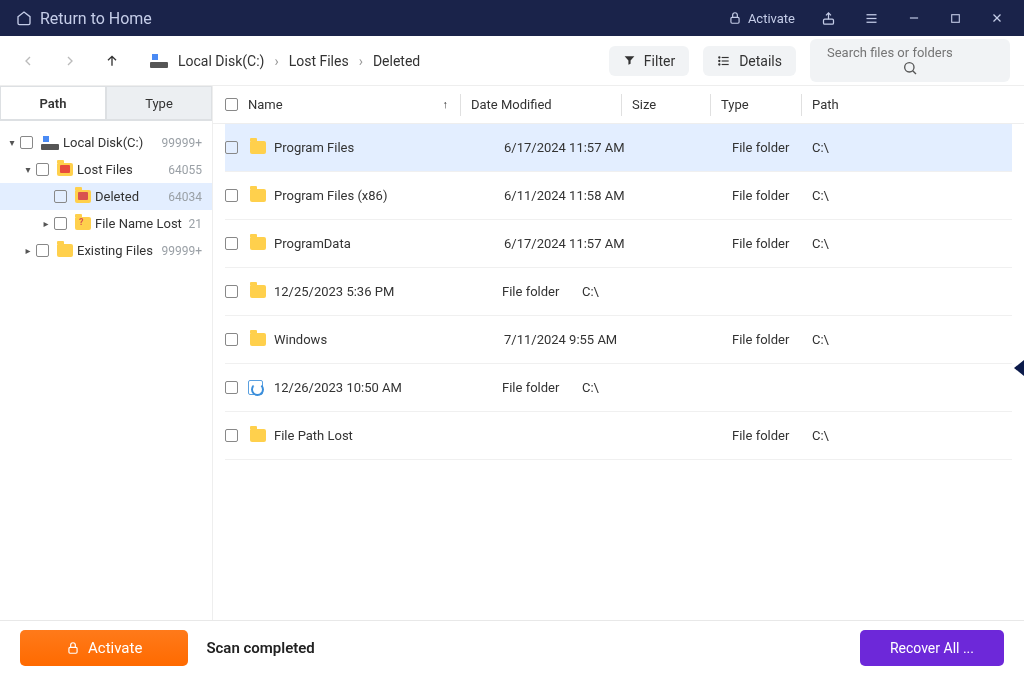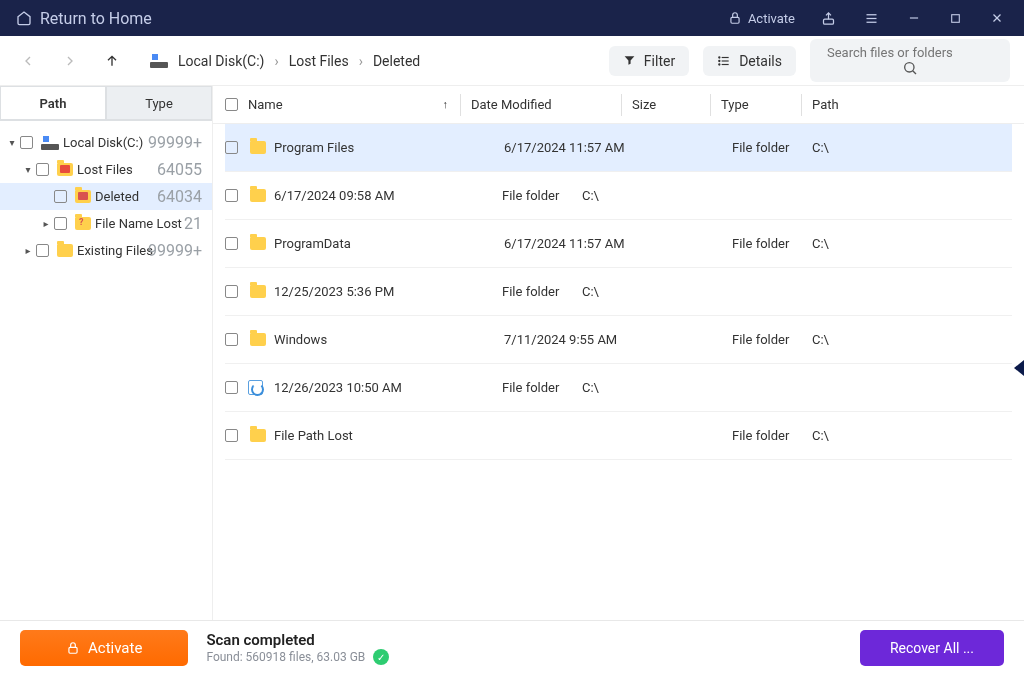--- a/index.html
+++ b/index.html
@@ -29,21 +29,21 @@
   
   .sidebar { width:213px; border-right:1px solid #eee; display:flex; flex-direction:column; }
   .sidebar-tabs { display:flex; height:35px; border-bottom:1px solid #dde0e3; }
   .side-tab { flex:1; display:flex; align-items:center; justify-content:center; font-size:13px; color:#333; cursor:pointer; border:1px solid #dde0e3; background:#eceff2; }
   .side-tab.active { background:#fff; font-weight:600; }
   .tree { padding:8px 0; }
   .tree-row { display:flex; align-items:center; padding:6px 8px 6px 4px; font-size:13px; color:#333; cursor:pointer; position:relative; }
   .tree-row.selected { background:#e3eeff; }
   .tree-row .caret { width:12px; display:inline-flex; justify-content:center; color:#555; font-size:10px; }
   .tree-row .cb { width:13px; height:13px; border:1px solid #888; border-radius:2px; margin:0 6px 0 2px; cursor:pointer;}
-  .tree-row .count { position:absolute; right:10px; color:#9aa0a6; font-size:16px; }
+  .tree-row .count { position:absolute; right:10px; color:#9aa0a6; font-size:12px; }
   .tree-row .label { margin-left:4px; }
   .tree .lvl1 { padding-left:6px; }
   .tree .lvl2 { padding-left:22px; }
   .tree .lvl3 { padding-left:40px; }
   
   .drive-icon { width:18px; height:14px; position:relative; margin-left:2px; }
   .drive-icon .bar { position:absolute; bottom:0; width:100%; height:6px; background:#555; border-radius:1px; }
   .drive-icon .dots { position:absolute; top:0; left:2px; width:6px; height:6px; background:#4a8af4; }
   
   .folder-icon { width:16px; height:13px; background:#ffd04c; border-radius:1px 2px 2px 2px; position:relative; margin-left:2px; }
@@ -261,21 +261,22 @@
           <div class="col-date">6/17/2024 11:57 AM</div>
           <div class="col-size"></div>
           <div class="col-type">File folder</div>
           <div class="col-path">C:\</div>
         </div>
         <div class="file-row">
           <span class="cb"></span>
           <span class="icon-slot">
             <span class="folder-icon"></span>
           </span>
-          <div class="col-date">6/17/2024 09:58 AM</div>
+          <div class="col-name" style="flex: 1 1 0%; padding-right: 10px;">Program Files (x86)</div>
+          <div class="col-date">6/11/2024 11:58 AM</div>
           <div class="col-size"></div>
           <div class="col-type">File folder</div>
           <div class="col-path">C:\</div>
         </div>
         <div class="file-row">
           <span class="cb"></span>
           <span class="icon-slot">
             <span class="folder-icon"></span>
           </span>
           <div class="col-name" style="flex: 1 1 0%; padding-right: 10px;">ProgramData</div>
@@ -333,21 +334,17 @@
 <div class="statusbar">
   <div class="activate-btn">
     <svg width="14" height="14" viewBox="0 0 24 24" fill="none" stroke="currentColor" stroke-width="2">
         <rect x="5" y="11" width="14" height="10" rx="2"></rect>
         <path d="M8 11V7a4 4 0 0 1 8 0v4"></path>
       </svg>
     <span>Activate</span>
   </div>
   <div class="scan-info">
     <div class="scan-title">Scan completed</div>
-    <div class="scan-sub">
-      <span>Found: 560918 files, 63.03 GB</span>
-      <span class="check-badge">✓</span>
-    </div>
   </div>
   <div class="recover-btn">Recover All ...</div>
 </div>
 
 <div class="side-handle"></div>
 
 </body></html>

